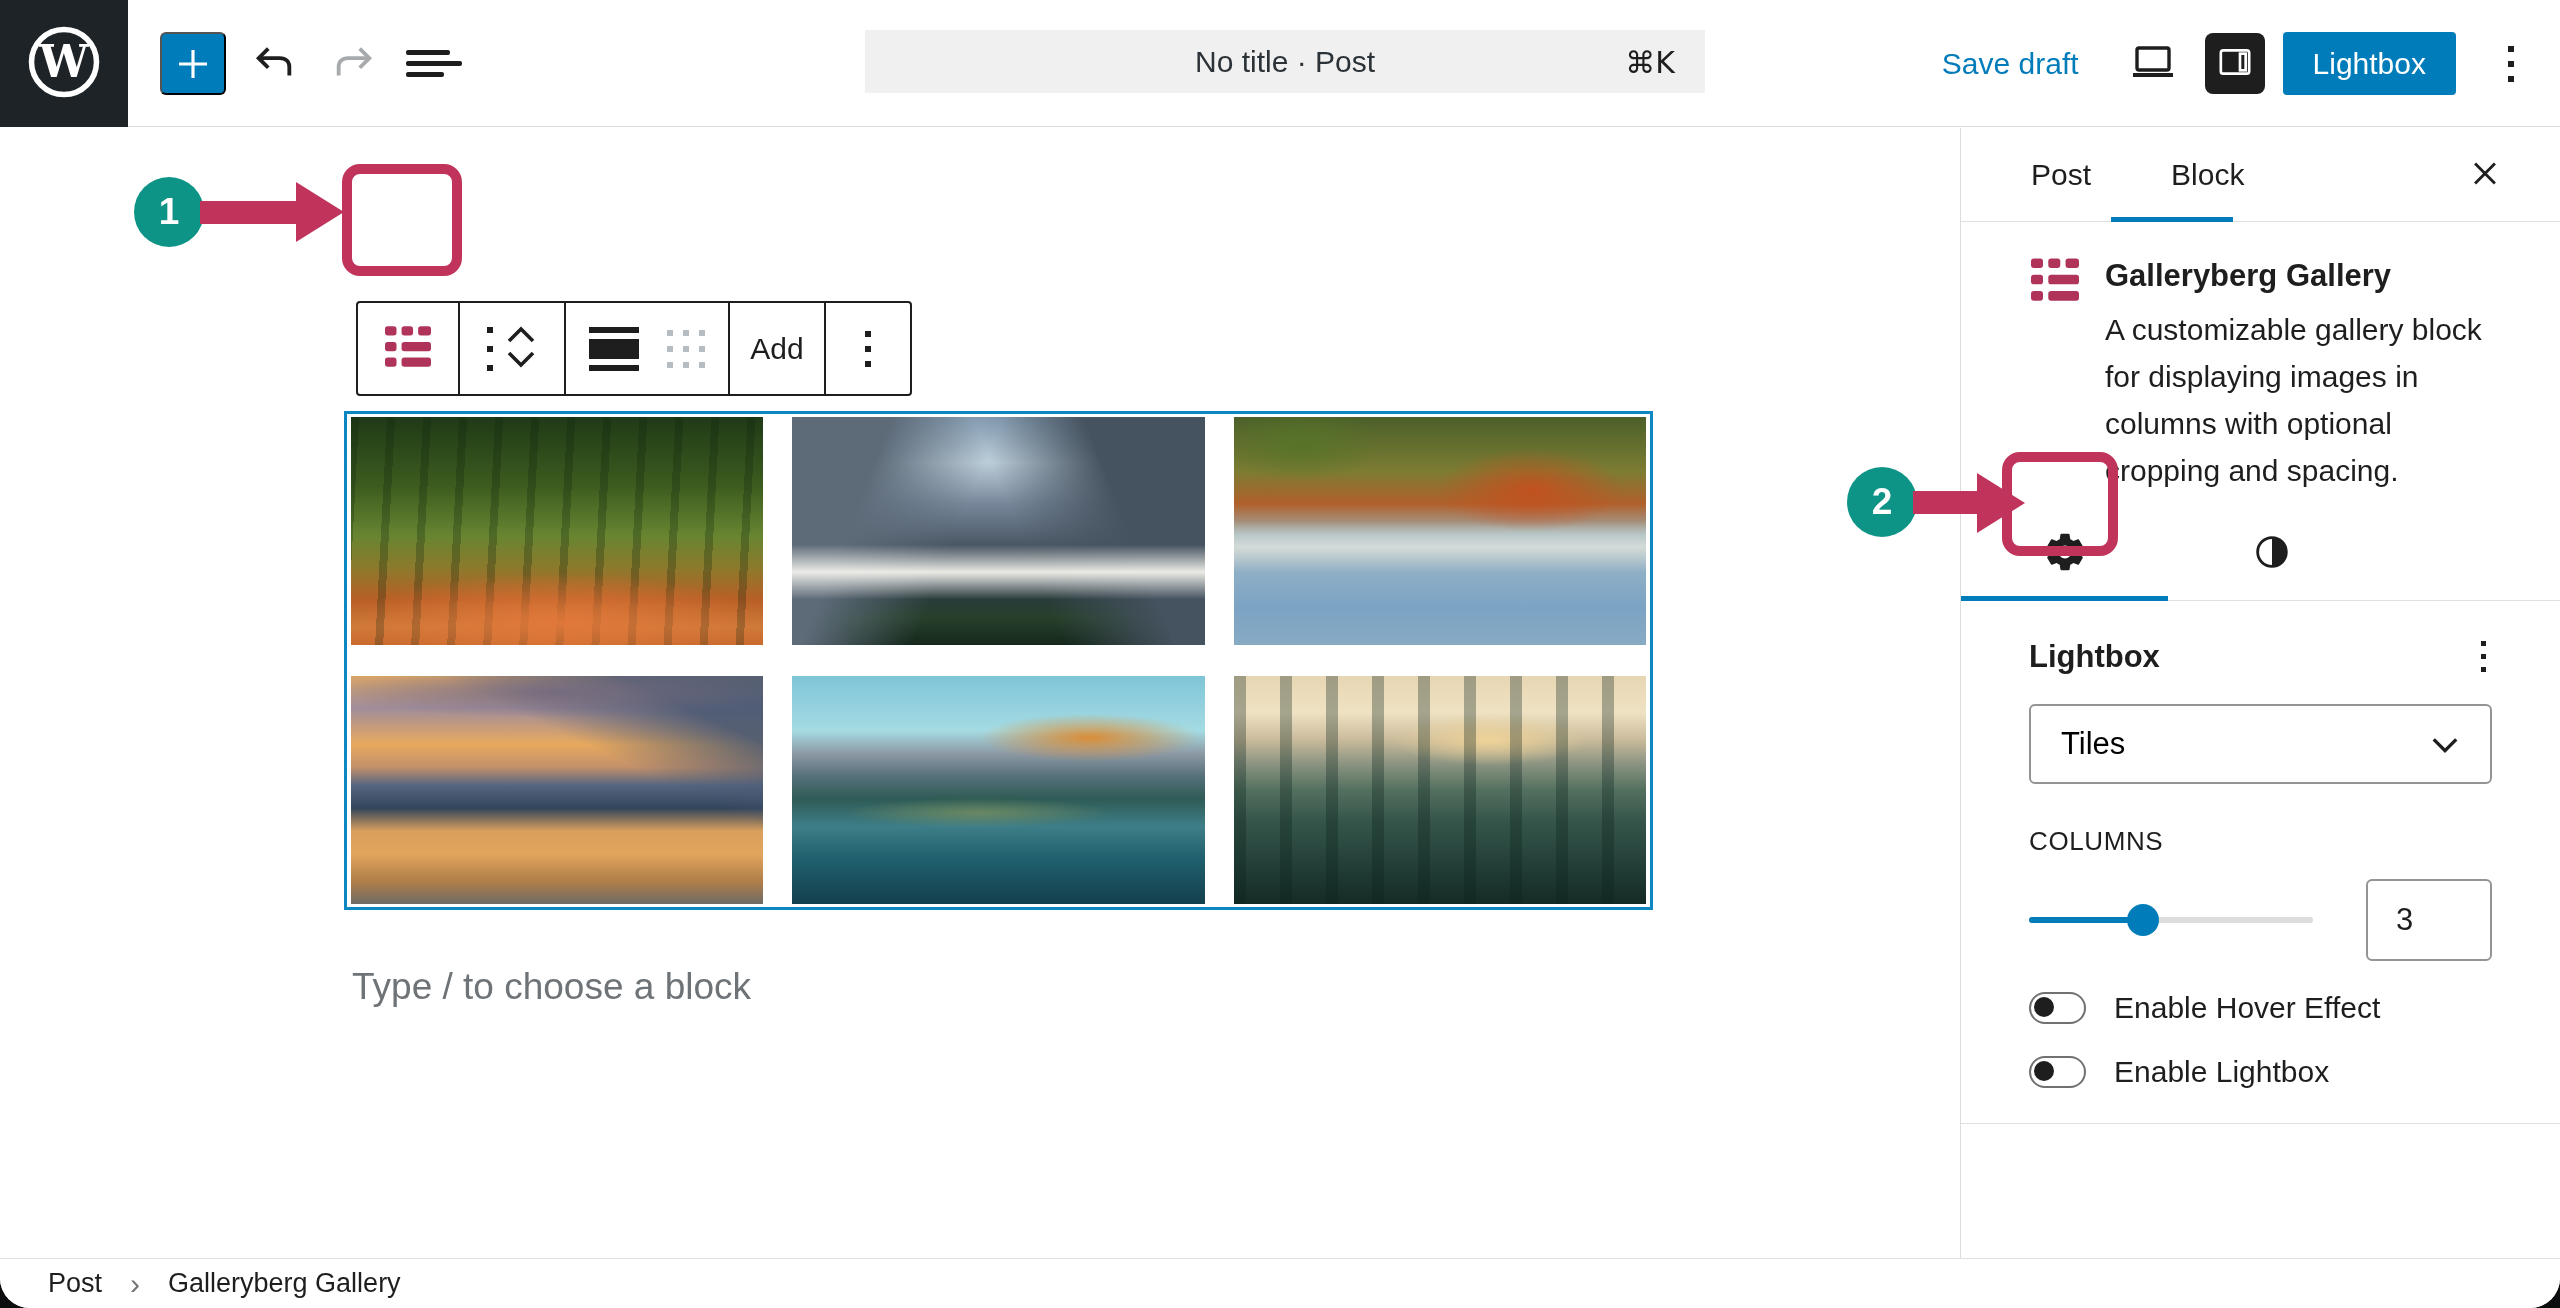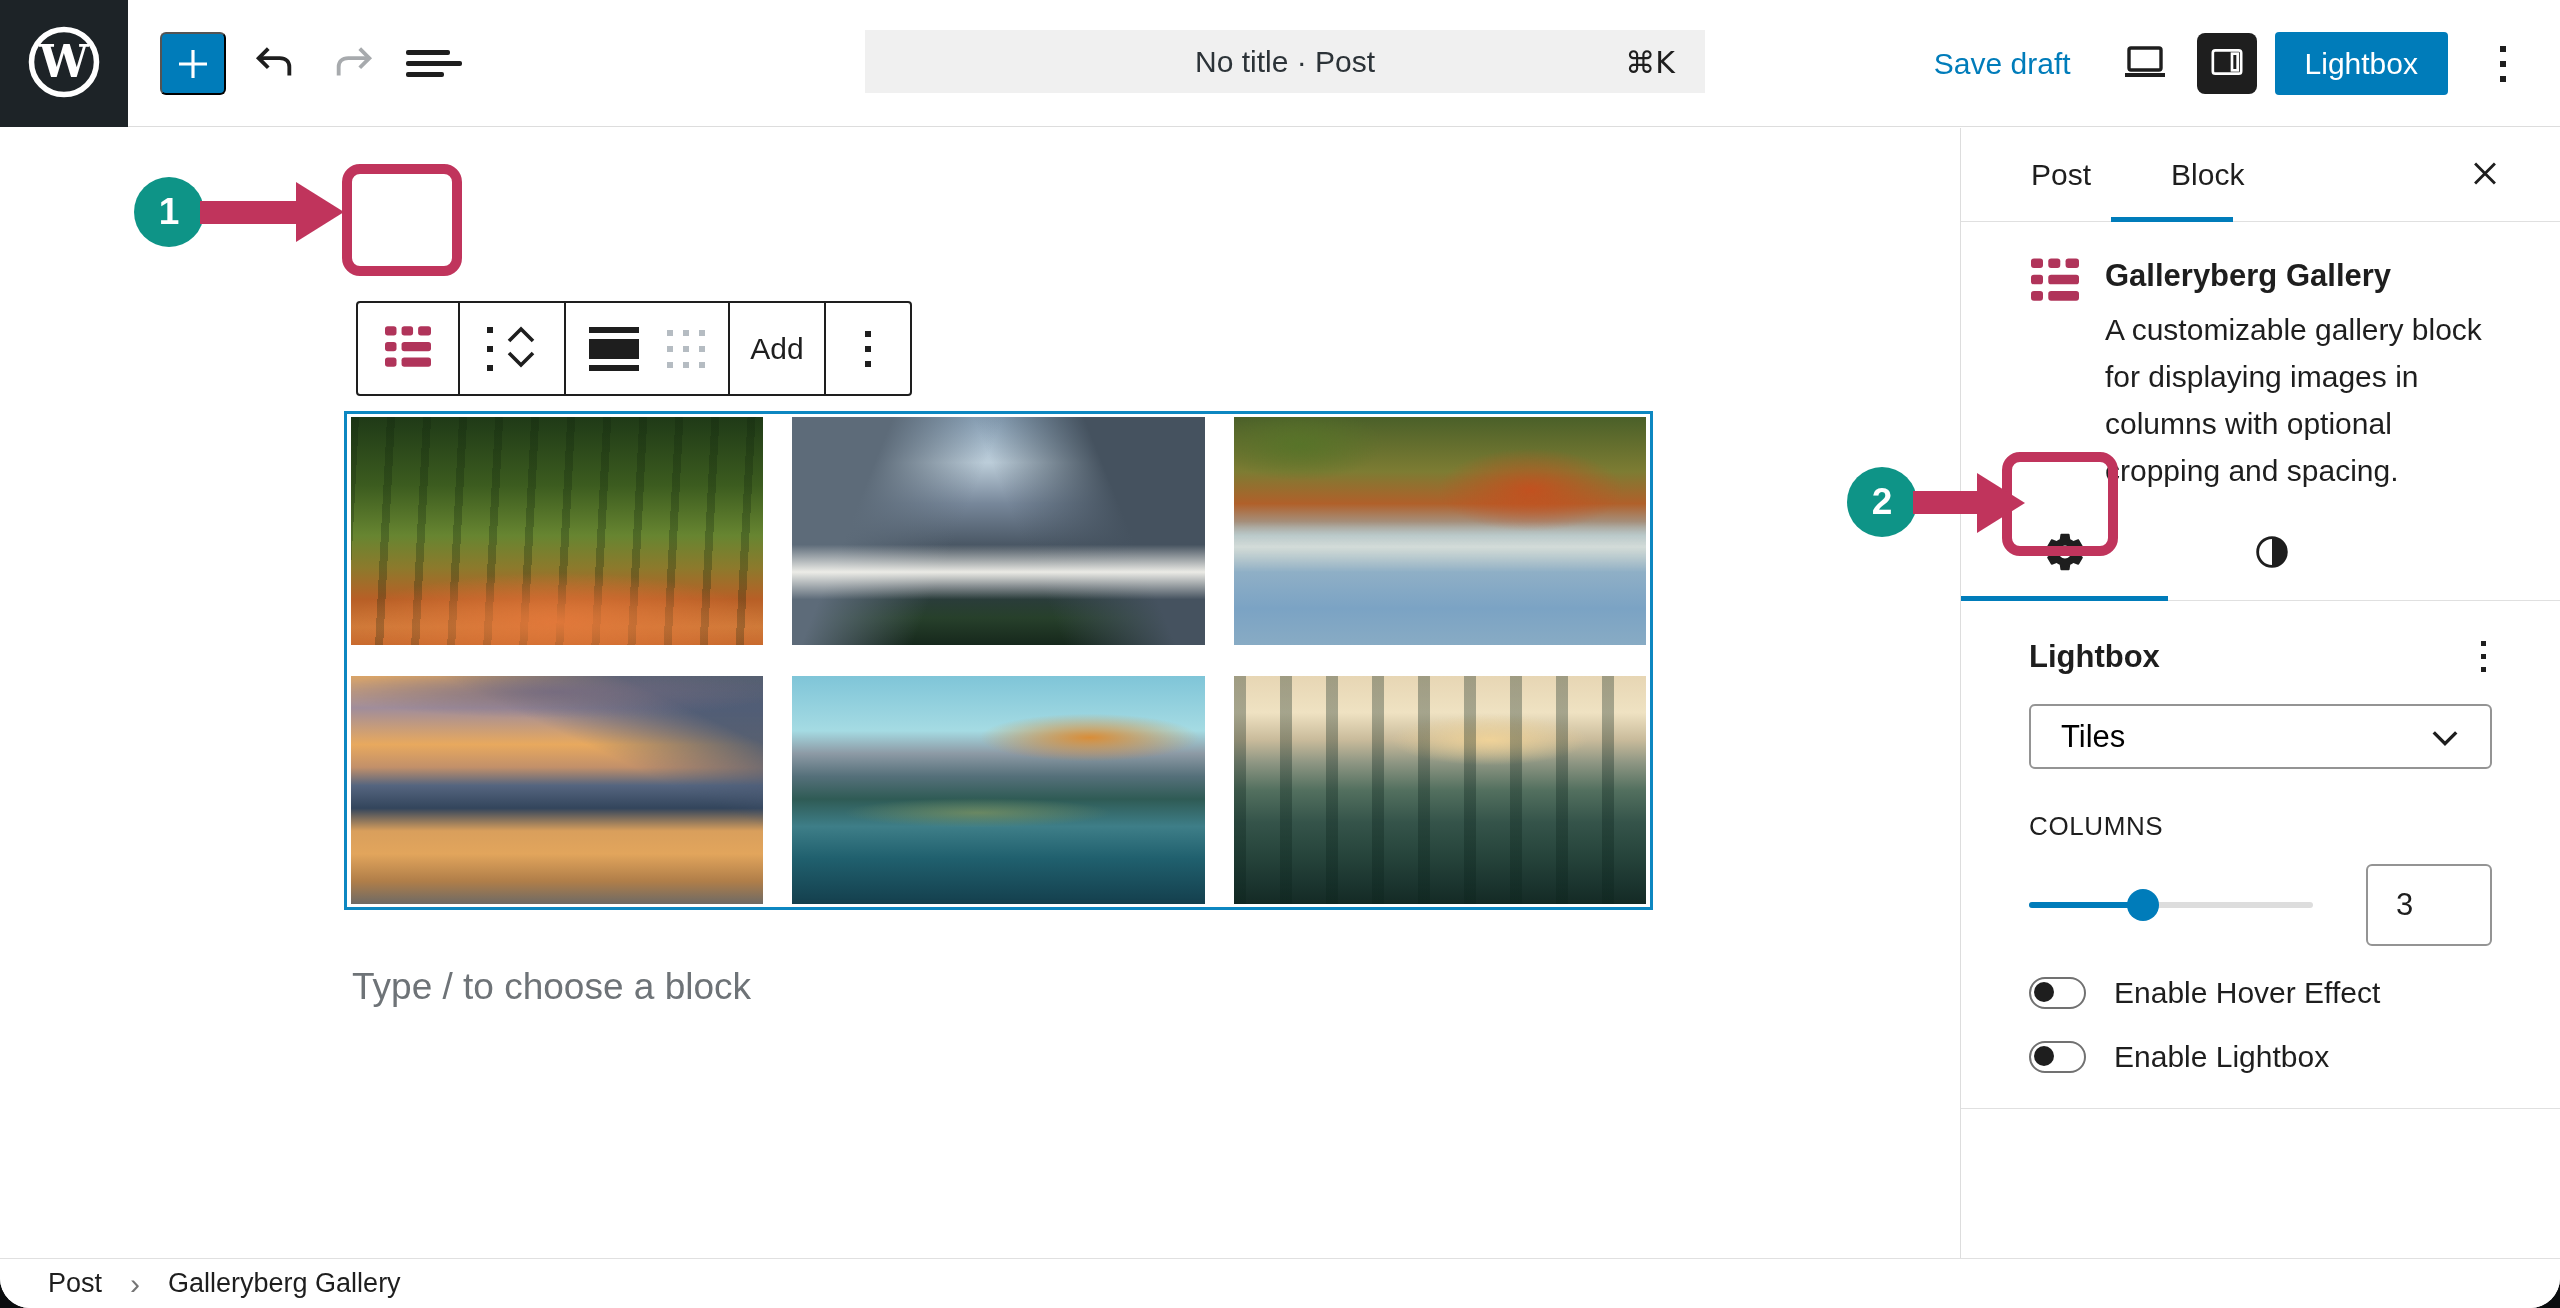--- a/index.html
+++ b/index.html
@@ -12,21 +12,21 @@
   .tb-left { position:absolute; left:160px; top:0; height:127px; display:flex; align-items:center; }
   .inserter { width:66px; height:63px; background:#007cba; border-radius:6px; display:flex; align-items:center; justify-content:center; }
   .inserter svg { display:block; }
   .icon-btn { width:64px; height:64px; display:flex; align-items:center; justify-content:center; margin-left:16px; background:transparent; border:none; }
   .overview-icon span { display:block; height:5px; background:#1e1e1e; border-radius:2px; margin:6px 0; }
   .ov1 { width:44px; margin-left:0; }
   .ov2 { width:56px; margin-left:8px; }
   .ov3 { width:38px; margin-left:26px; }
   .doc-title { position:absolute; left:865px; top:30px; width:840px; height:63px; background:#f0f0f0; border-radius:0; display:flex; align-items:center; justify-content:center; font-size:30px; color:#2c3338; }
   .doc-shortcut { position:absolute; right:30px; top:50%; transform:translateY(-50%); font-size:30px; color:#1e1e1e; font-family:"DejaVu Sans","Liberation Sans",sans-serif; }
-  .tb-right { position:absolute; right:44px; top:0; height:127px; display:flex; align-items:center; }
+  .tb-right { position:absolute; right:36px; top:0; height:127px; display:flex; align-items:center; }
   .save-draft { font-size:30px; color:#007cba; background:none; border:none; }
   .preview-btn { margin-left:44px; width:60px; height:60px; display:flex; align-items:center; justify-content:center; background:none; border:none; }
   .sb-toggle { margin-left:22px; width:60px; height:61px; background:#1e1e1e; border-radius:8px; display:flex; align-items:center; justify-content:center; border:none; }
   .publish-btn { margin-left:18px; height:63px; padding:0 30px; background:#007cba; color:#fff; border:none; border-radius:4px; font-size:30px; font-family:inherit; }
   .kebab { display:inline-flex; flex-direction:column; gap:9px; background:none; border:none; align-items:center; }
   .kebab i { width:6px; height:6px; background:#1e1e1e; display:block; }
   .tb-kebab { margin-left:42px; padding:14px 10px; }
 
   
   .canvas { position:absolute; left:0; top:128px; width:1960px; height:1130px; background:#fff; }
@@ -94,21 +94,21 @@
   .bc-desc { font-size:30px; line-height:47px; color:#1e1e1e; }
   .icon-tabs { position:relative; height:95px; margin-top:12px; border-bottom:1px solid #e0e0e0; display:flex; }
   .itab { width:207px; display:flex; align-items:center; justify-content:center; background:none; border:none; }
   .itab-underline { position:absolute; left:0; bottom:-1px; width:207px; height:5px; background:#007cba; }
   .sb-section { padding:0 68px; }
   .section-head { display:flex; justify-content:space-between; align-items:center; margin-top:34px; }
   .section-title { font-size:31px; font-weight:600; }
   .sb-kebab i { width:5px; height:5px; }
   .sb-kebab { gap:8px; padding:6px; }
   .field-label { margin-top:42px; font-size:26px; font-weight:500; letter-spacing:.6px; color:#1e1e1e; }
-  .select { margin-top:26px; height:65px; border:2px solid #949494; border-radius:6px; display:flex; align-items:center; justify-content:space-between; padding:0 30px; font-size:31px; background:#fff; width:100%; font-family:inherit; }
+  .select { margin-top:26px; height:80px; border:2px solid #949494; border-radius:6px; display:flex; align-items:center; justify-content:space-between; padding:0 30px; font-size:31px; background:#fff; width:100%; font-family:inherit; }
   .slider-row { margin-top:22px; display:flex; align-items:center; justify-content:space-between; }
   .slider { position:relative; width:284px; height:32px; }
   .slider .track { position:absolute; left:0; top:13px; width:100%; height:6px; border-radius:3px; background:#ddd; }
   .slider .fill { position:absolute; left:0; top:13px; width:40%; height:6px; border-radius:3px; background:#007cba; }
   .slider .thumb { position:absolute; left:calc(40% - 16px); top:0; width:32px; height:32px; border-radius:50%; background:#007cba; }
   .num-input { width:126px; height:82px; border:2px solid #949494; border-radius:6px; display:flex; align-items:center; padding-left:28px; font-size:31px; background:#fff; }
   .toggle-row { display:flex; align-items:center; margin-top:30px; }
   .toggle { position:relative; width:57px; height:32px; border:2.5px solid #717171; border-radius:17px; background:#fff; flex:none; }
   .toggle .knob { position:absolute; left:3px; top:3px; width:20px; height:20px; border-radius:50%; background:#1e1e1e; }
   .toggle-label { margin-left:28px; font-size:30px; }

